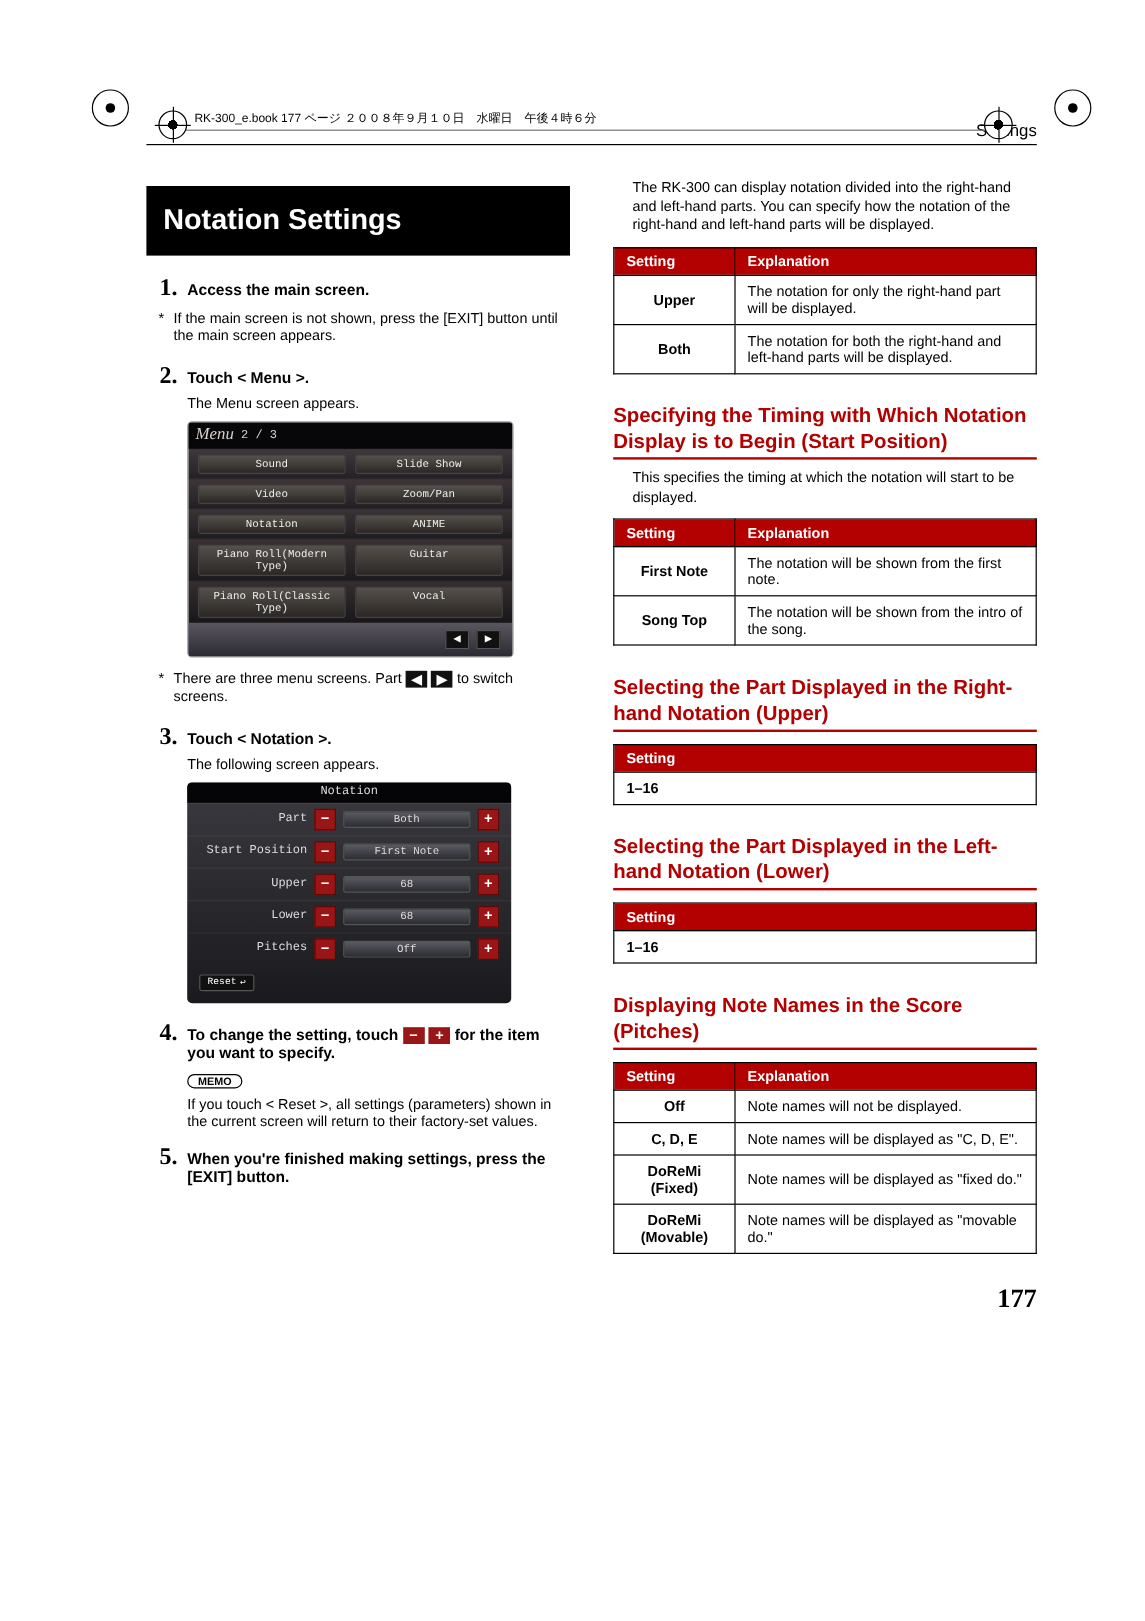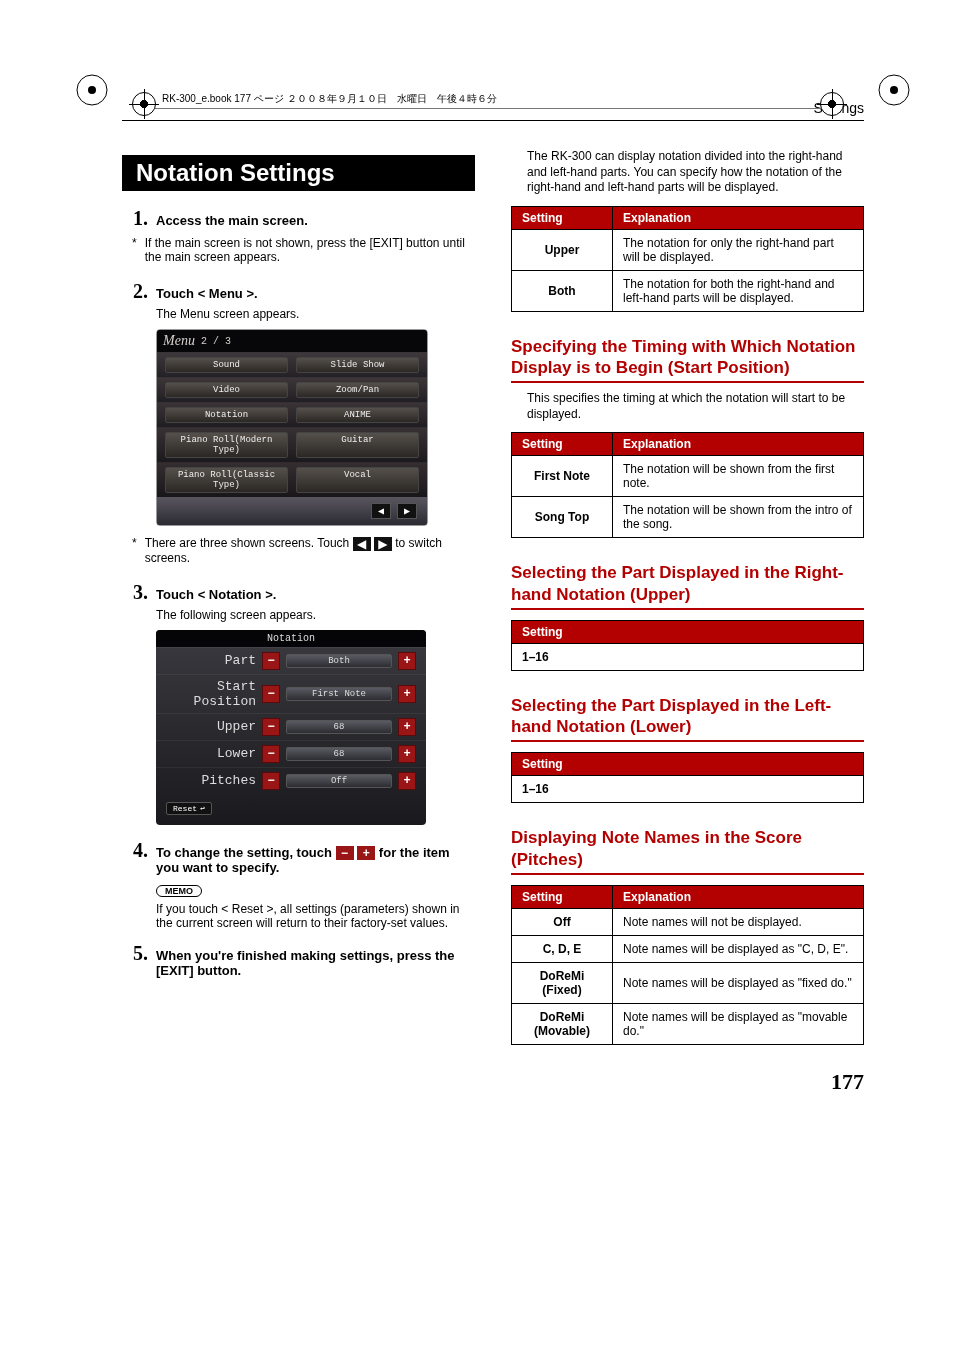--- a/index.html
+++ b/index.html
@@ -48,21 +48,21 @@
     font-family: Arial, sans-serif;
     font-size: 14px;
     margin-top: 30px;
   }
   .hr-thin { border:0; border-top:1px solid #000; margin:4px 0 0 0; }
   .title-bar {
     background: #000;
     color: #fff;
     font-weight: bold;
     font-size: 24px;
-    padding: 4px 14px;
+    padding: 15px 14px;
     font-family: Arial, sans-serif;
     margin-top: 14px;
   }
   .step-row { display: flex; align-items: baseline; margin-top: 16px; }
   .step-num {
     font-family: Georgia, "Times New Roman", serif;
     font-weight: bold;
     font-size: 20px;
     width: 26px;
     text-align: right;
@@ -124,21 +124,21 @@
     background: linear-gradient(#3b3a40,#1a191d);
     color:#ddd;
   }
   .ui2-title {
     text-align:center; background:#050507; padding:3px 0; font-size:10px; color:#ddd;
   }
   .ui2-row {
     display:flex; align-items:center; gap:6px; padding:4px 10px;
     border-top:1px solid rgba(255,255,255,.06);
   }
-  .ui2-label { width:90px; text-align:right; font-size:13px; }
+  .ui2-label { width:90px; text-align:right; font-size:10px; }
   .sqbtn {
     width:16px; height:16px;
     background:#1a1a1d; color:#fff; border:1px solid #555;
     display:flex; align-items:center; justify-content:center;
     font-size:12px; font-weight:bold;
   }
   .sqbtn.red { background:#9a1515; border-color:#5a0a0a; }
   .valbox {
     flex:1; text-align:center; border:1px solid #555; border-radius:2px;
     background:linear-gradient(#5a5a62,#2c2c32); font-size:9px; padding:1px 0;
@@ -289,21 +289,21 @@
           </div>
         <div class="ui-pager">
           <div class="pg-btn">◀</div>
           <div class="pg-btn">▶</div>
         </div>
       </div>
 
       <div class="note-row" style="margin-top:10px">
         <div class="note-star">*</div>
         <div class="note-body sans">
-          <span>There are three shown screens. Touch </span>
+          <span>There are three menu screens. Part </span>
           <span class="inline-iconbtn">◀</span>
           <span class="inline-iconbtn">▶</span>
           <span> to switch screens.</span>
         </div>
       </div>
 
       <div class="step-row">
         <div class="step-num">3.</div>
         <div class="step-text">Touch &lt; Notation &gt;.</div>
       </div>

